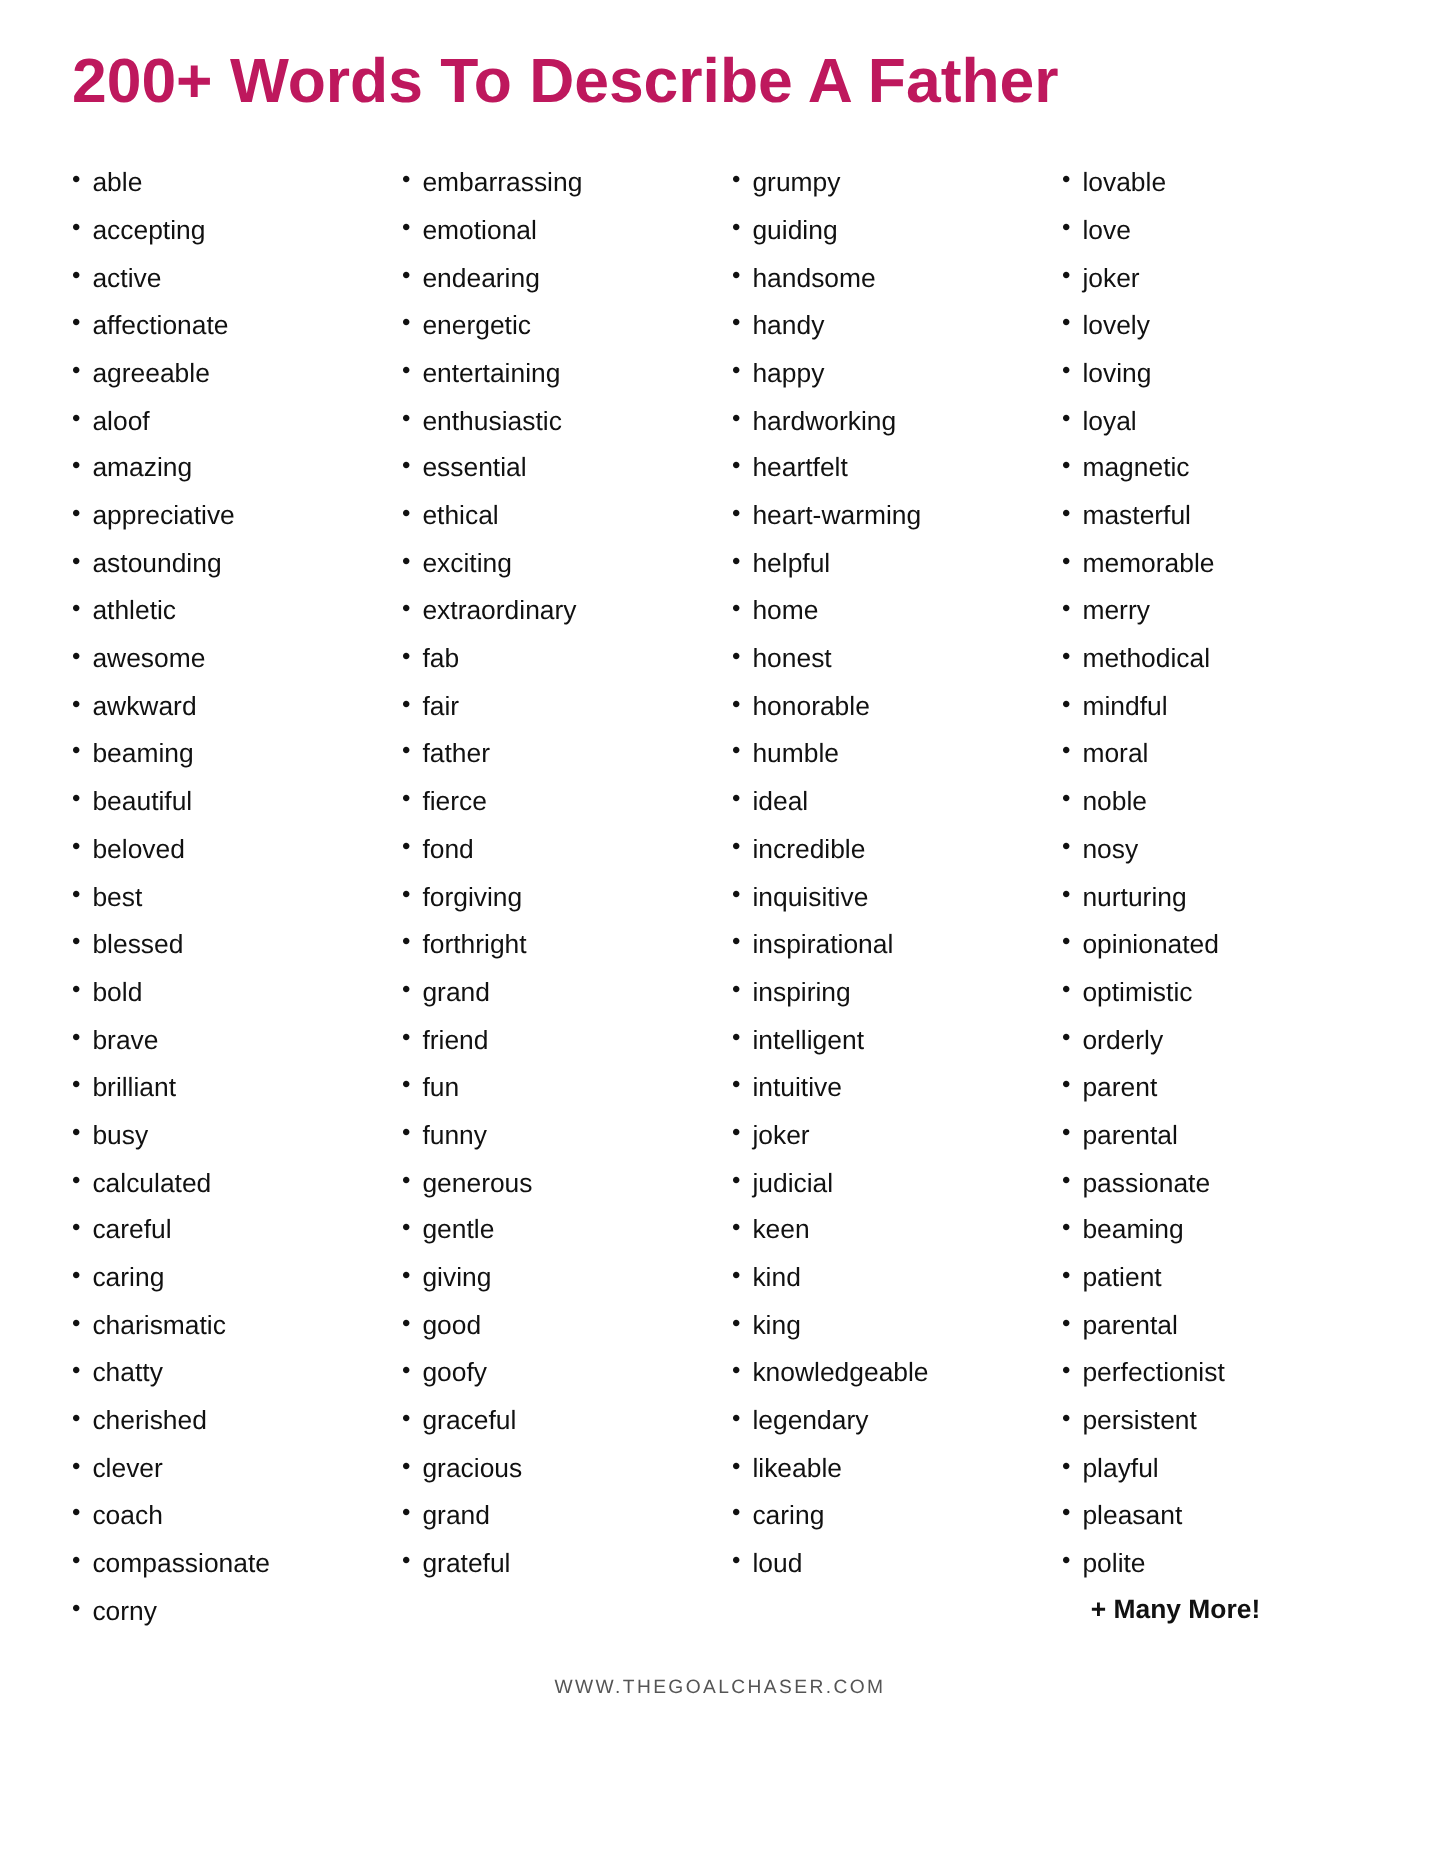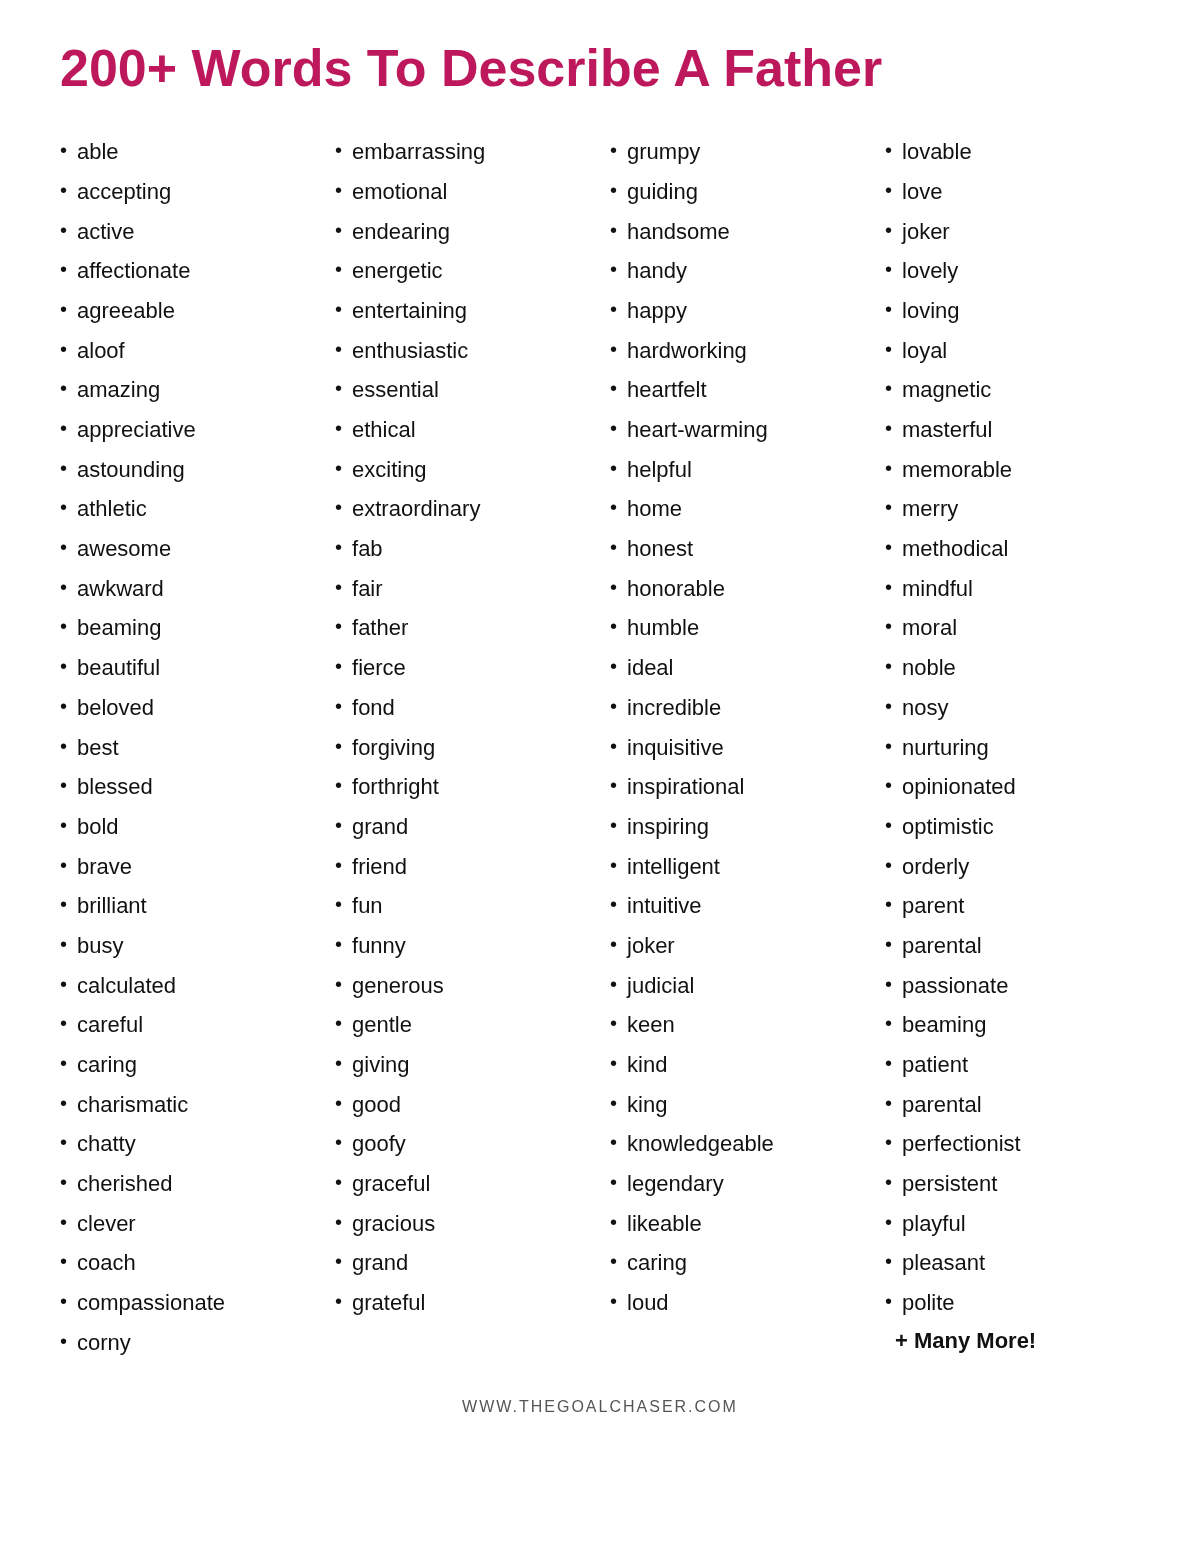--- a/index.html
+++ b/index.html
@@ -45,21 +45,21 @@
       margin-right: 10px;
       font-size: 20px;
       line-height: 1.35;
       flex-shrink: 0;
     }
     .more-text {
       font-size: 22px;
       font-family: Arial, Helvetica, sans-serif;
       font-weight: 700;
       color: #111111;
-      margin-left: 10px;
+      margin-left: 24px;
       margin-top: 4px;
     }
     .footer {
       text-align: center;
       margin-top: 18px;
       font-size: 16px;
       font-family: Arial, Helvetica, sans-serif;
       color: #555555;
       letter-spacing: 2px;
     }

